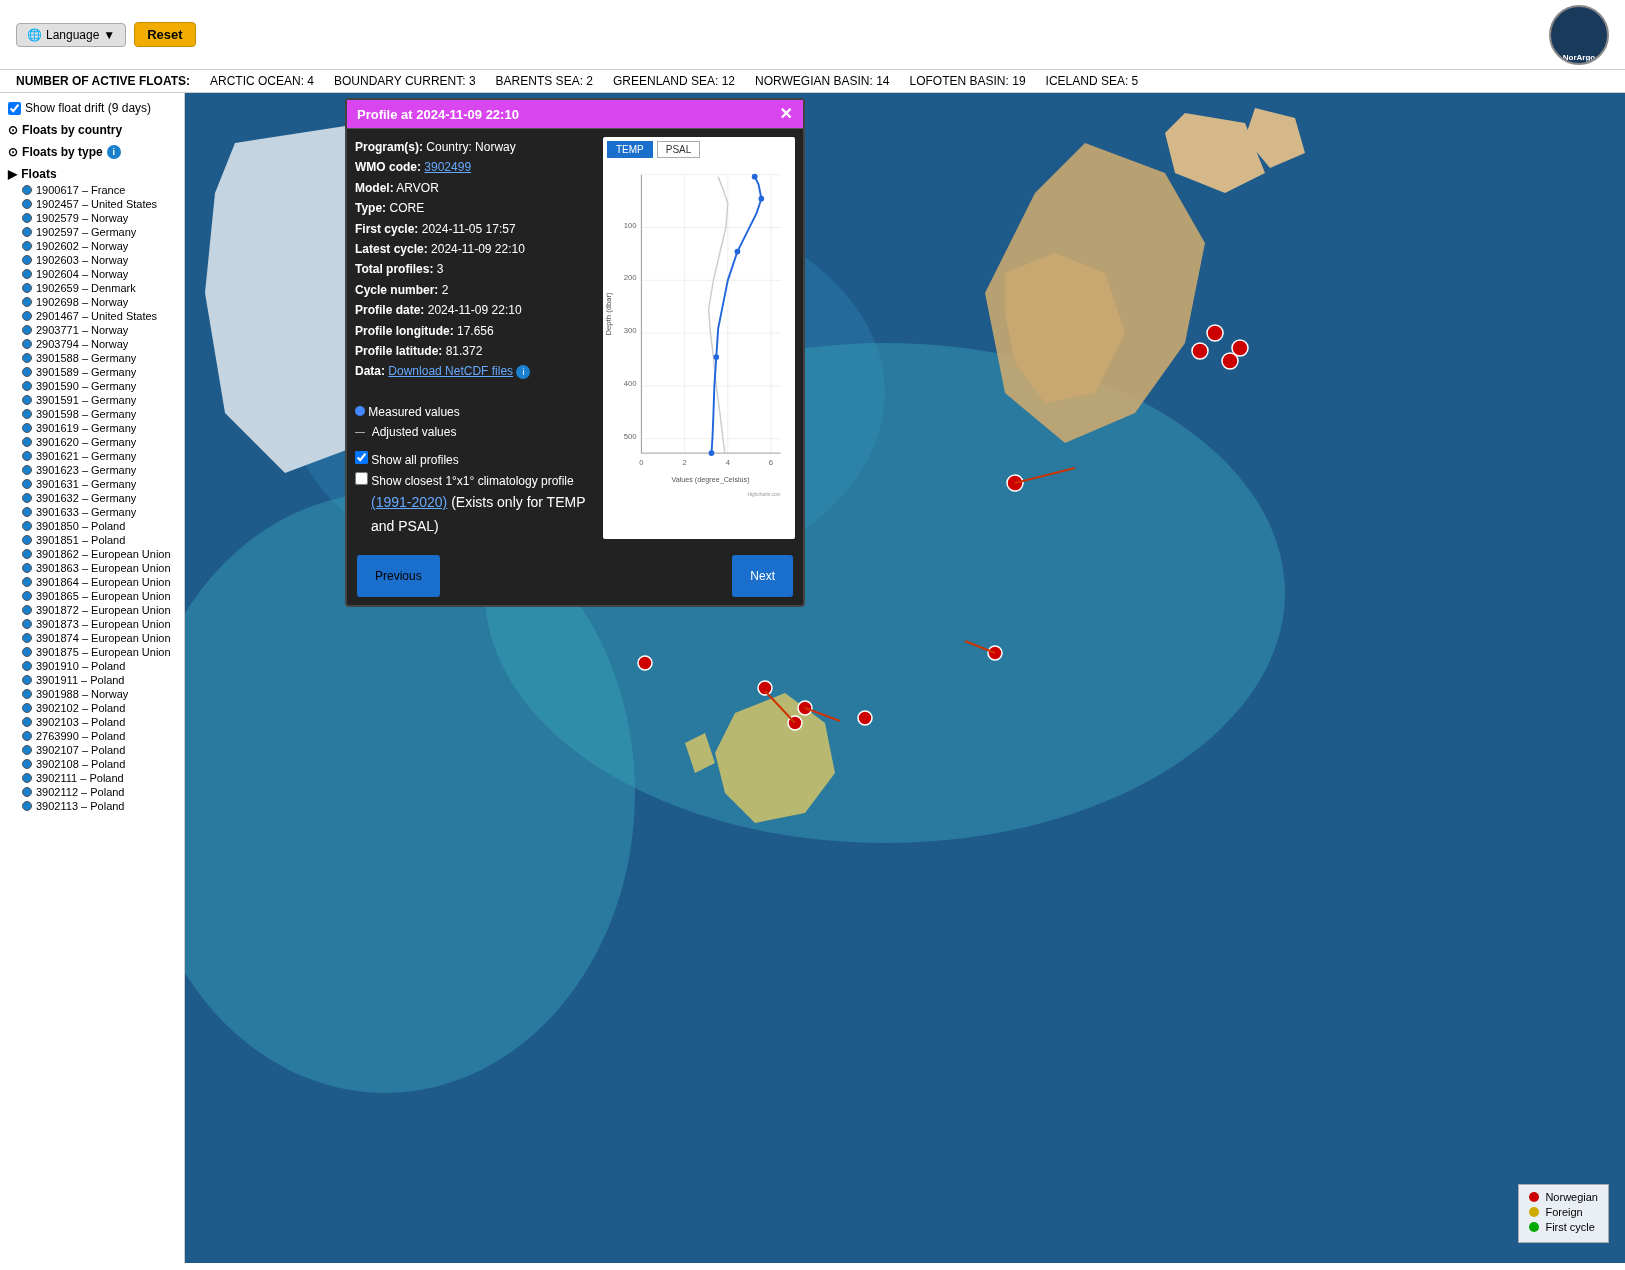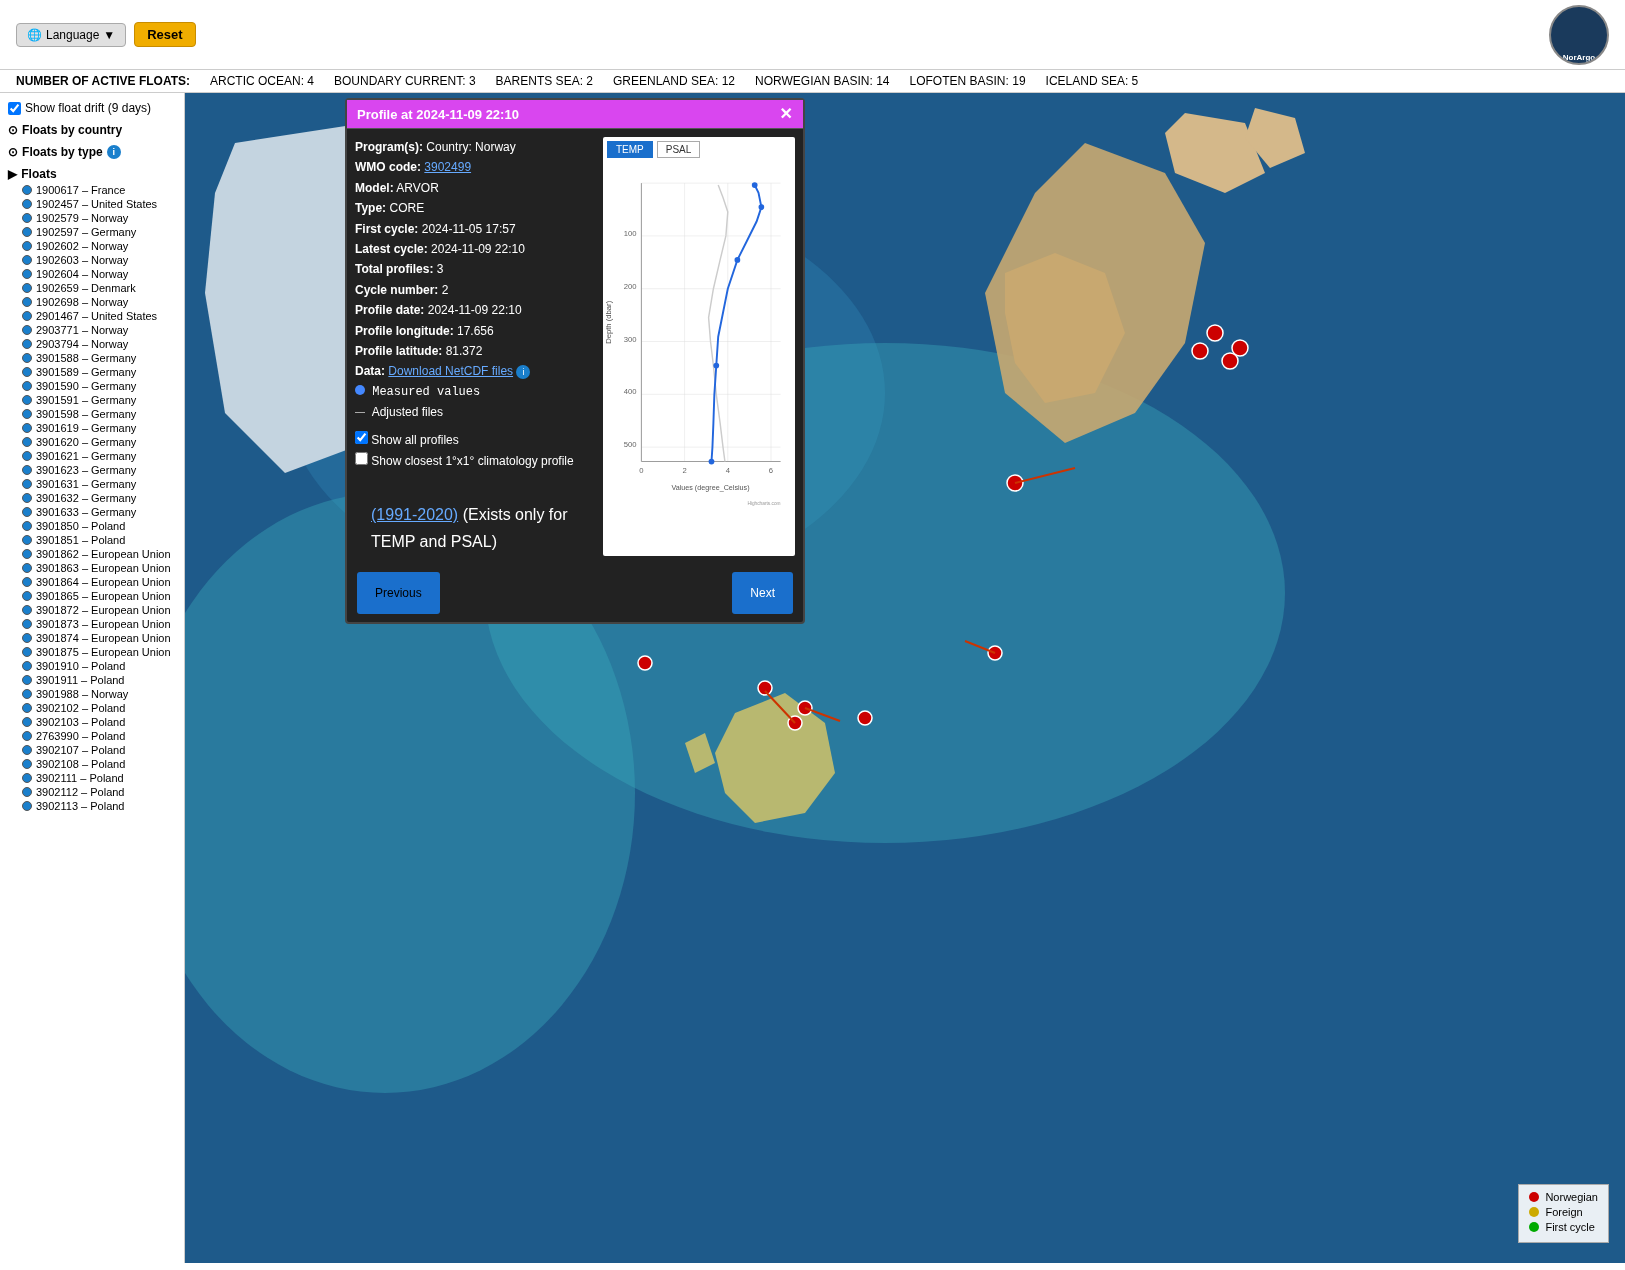--- a/index.html
+++ b/index.html
@@ -460,37 +460,37 @@
           </div>
           <div>
             <span class="field-label">Profile latitude:</span>
             <span>81.372</span>
           </div>
           <div>
             <span class="field-label">Data:</span>
             <a href="#">Download NetCDF files</a>
             <span class="info-icon">i</span>
           </div>
-          <div style="margin-top:0;font-family:Liberation Mono, monospace;">
+          <div style="margin-top:20px;">
             <span class="measure-dot" style="display:inline-block;"></span>
             <span>Measured values</span>
           </div>
           <div>
             <span style="display:inline-block;width:10px;height:1px;background:#aaa;margin-right:4px;vertical-align:middle;"></span>
-            <span>Adjusted files</span>
+            <span>Adjusted values</span>
           </div>
           <div style="margin-top:8px;">
             <input type="checkbox" checked="" style="">
             <span>Show all profiles</span>
           </div>
           <div>
             <input type="checkbox" style="">
             <span>Show closest 1°x1° climatology profile</span>
           </div>
-          <div style="padding-left:16px;font-size:16px;margin-top:30px;">
+          <div style="padding-left:16px;font-size:14px;">
             <a href="#">(1991-2020)</a>
             <span>(Exists only for TEMP and PSAL)</span>
           </div>
         </div>
         <div id="modal-chart">
           <div style="position:absolute;top:4px;left:4px;display:flex;gap:2px;">
             <button class="tab-btn active">TEMP</button>
             <button class="tab-btn">PSAL</button>
           </div>
           <svg id="chart-svg" viewBox="0 0 200 380">

